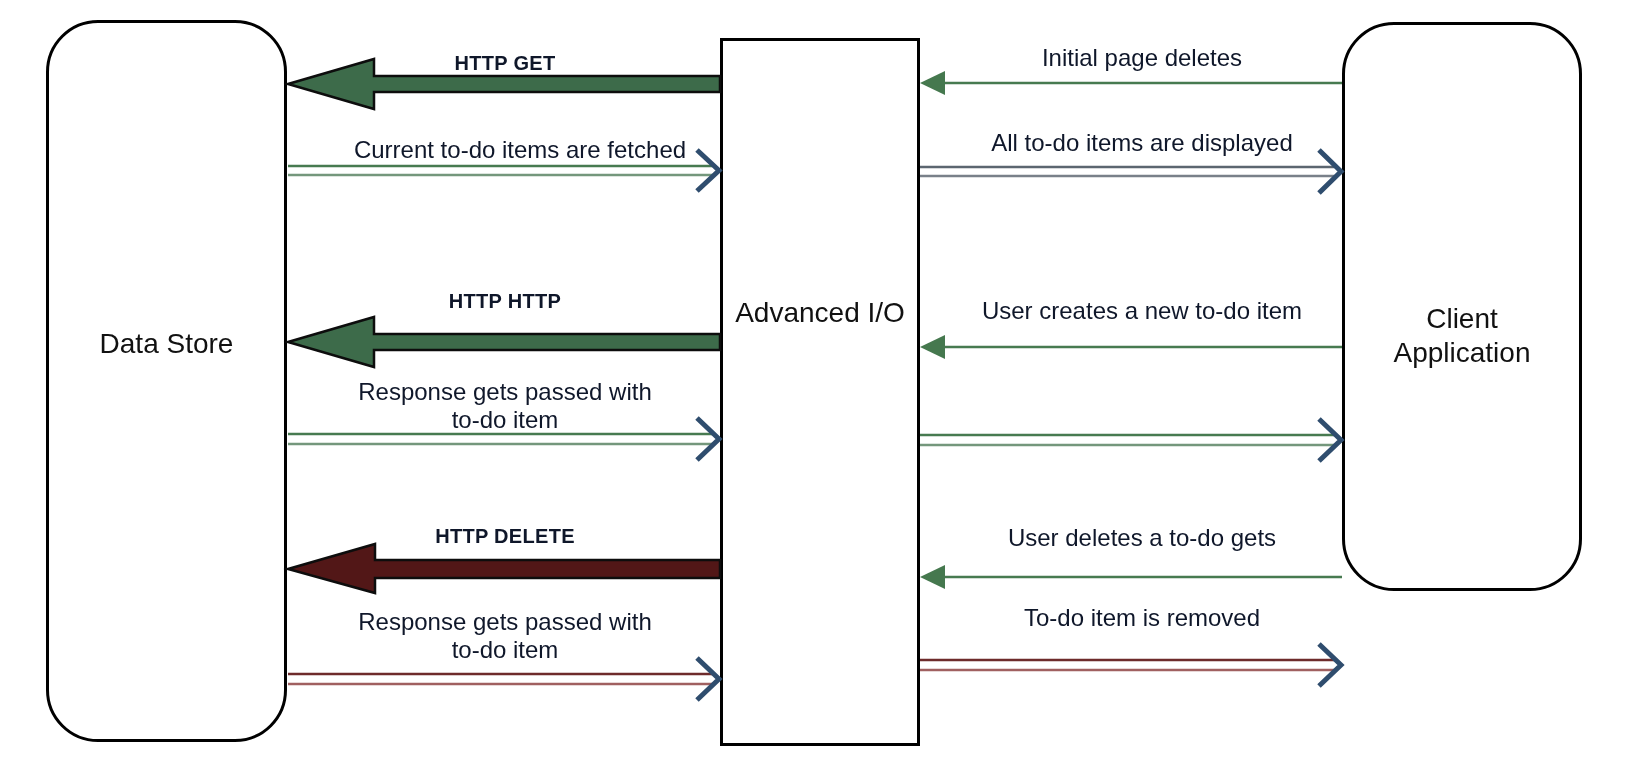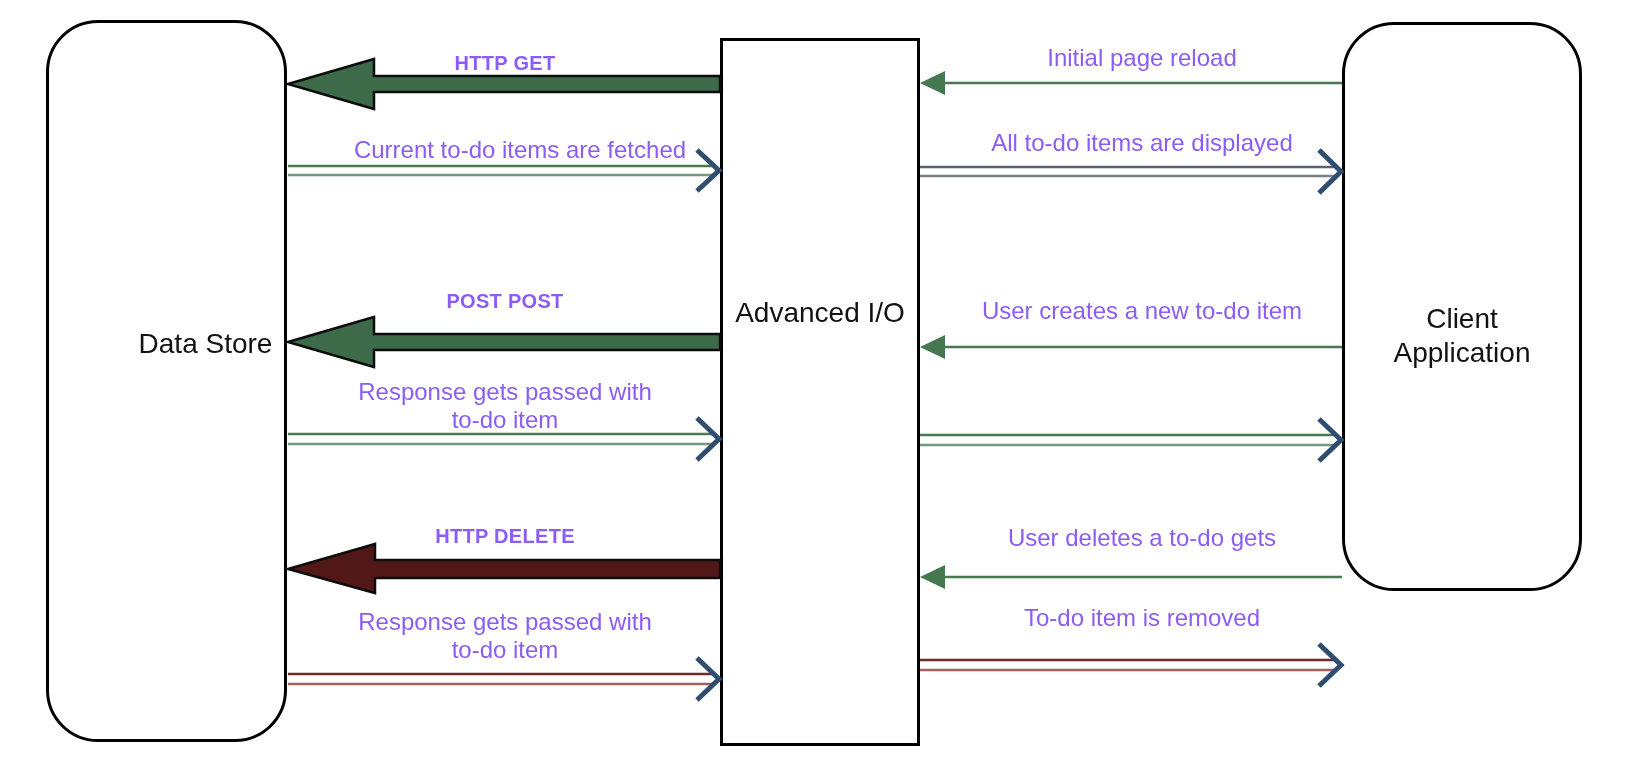--- a/index.html
+++ b/index.html
@@ -36,39 +36,39 @@
     width: 100%;
     text-align: center;
     color: #111111;
     font-size: 28px;
     line-height: 35px;
     white-space: nowrap;
   }
   .edge-label {
     position: absolute;
     transform: translateX(-50%);
-    color: #8b5cf6;
+    color: #0f172a;
     font-size: 24px;
     line-height: 28px;
     white-space: nowrap;
     text-align: center;
   }
   .edge-label.bold {
     font-size: 20px;
     font-weight: bold;
     letter-spacing: 0.3px;
   }
 </style>
 </head>
 <body>
 
 <div class="canvas">
 
   <div class="node rounded" style="left:46px; top:20px; width:241px; height:722px;">
-    <div class="node-label" style="top:303px;padding-left:39px;">Data Store</div>
+    <div class="node-label" style="top:303px;">Data Store</div>
   </div>
 
   <div class="node" style="left:720px; top:38px; width:200px; height:708px;">
     <div class="node-label" style="top:254px;">Advanced I/O</div>
   </div>
 
   <div class="node rounded" style="left:1342px; top:22px; width:240px; height:569px;">
     <div class="node-label" style="top:276px;">Client</div>
     <div class="node-label" style="top:310px;">Application</div>
   </div>
@@ -136,35 +136,35 @@
       <line x1="920" y1="660" x2="1334" y2="660" stroke-width="2.5" stroke="#6e2b2b"></line>
       <line x1="920" y1="670" x2="1334" y2="670" stroke-width="2.5" stroke="#a06060"></line>
       <polyline points="1319,644 1341,665 1319,686" fill="none" stroke-width="5" stroke="#2f4d6e"></polyline>
     </g>
   </svg>
 
   <div class="edge-label bold" style="left:505px; top:49px;">HTTP GET</div>
 
   <div class="edge-label" style="left:505px; top:136px;margin-left:15px;">Current to-do items are fetched</div>
 
-  <div class="edge-label bold" style="left:505px; top:287px;">POST POST</div>
+  <div class="edge-label bold" style="left:505px; top:287px;">HTTP HTTP</div>
 
   <div class="edge-label" style="left:505px; top:378px;">
     <div>Response gets passed with</div>
     <div>to-do item</div>
   </div>
 
   <div class="edge-label bold" style="left:505px; top:522px;">HTTP DELETE</div>
 
   <div class="edge-label" style="left:505px; top:608px;">
     <div>Response gets passed with</div>
     <div>to-do item</div>
   </div>
 
-  <div class="edge-label" style="left:1142px; top:44px;">Initial page reload</div>
+  <div class="edge-label" style="left:1142px; top:44px;">Initial page deletes</div>
 
   <div class="edge-label" style="left:1142px; top:129px;">All to-do items are displayed</div>
 
   <div class="edge-label" style="left:1142px; top:297px;">User creates a new to-do item</div>
 
 
   <div class="edge-label" style="left:1142px; top:524px;">User deletes a to-do gets</div>
 
   <div class="edge-label" style="left:1142px; top:604px;">To-do item is removed</div>
 

